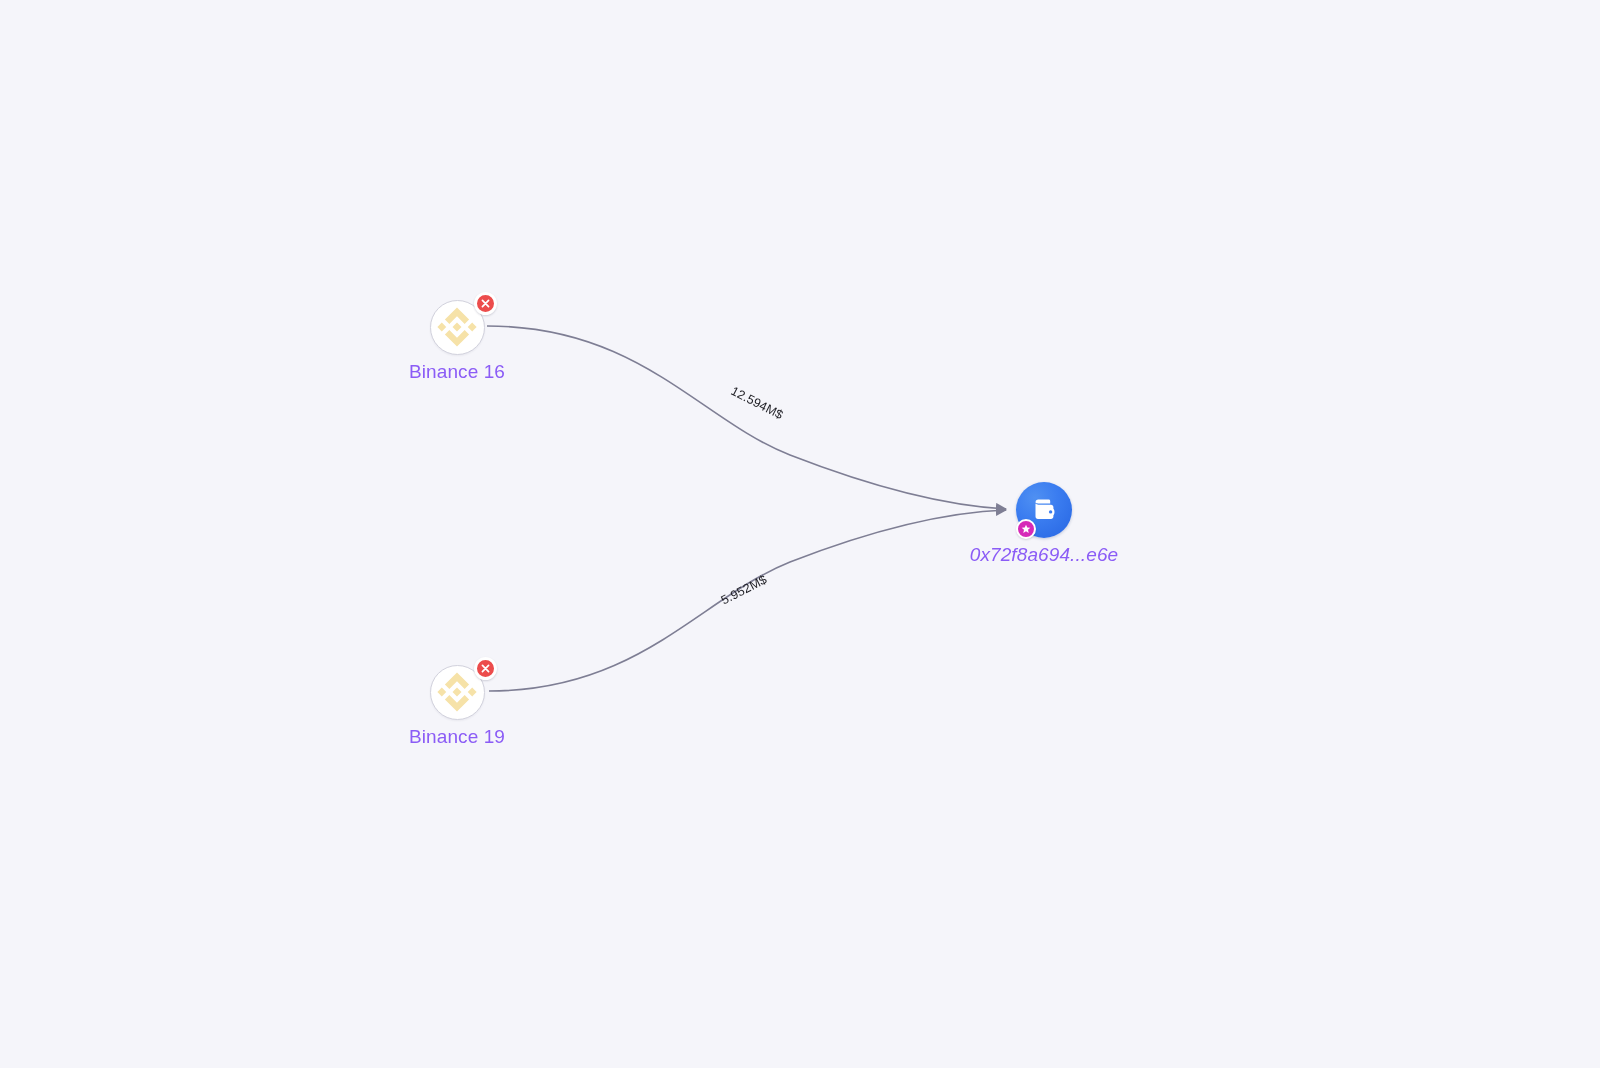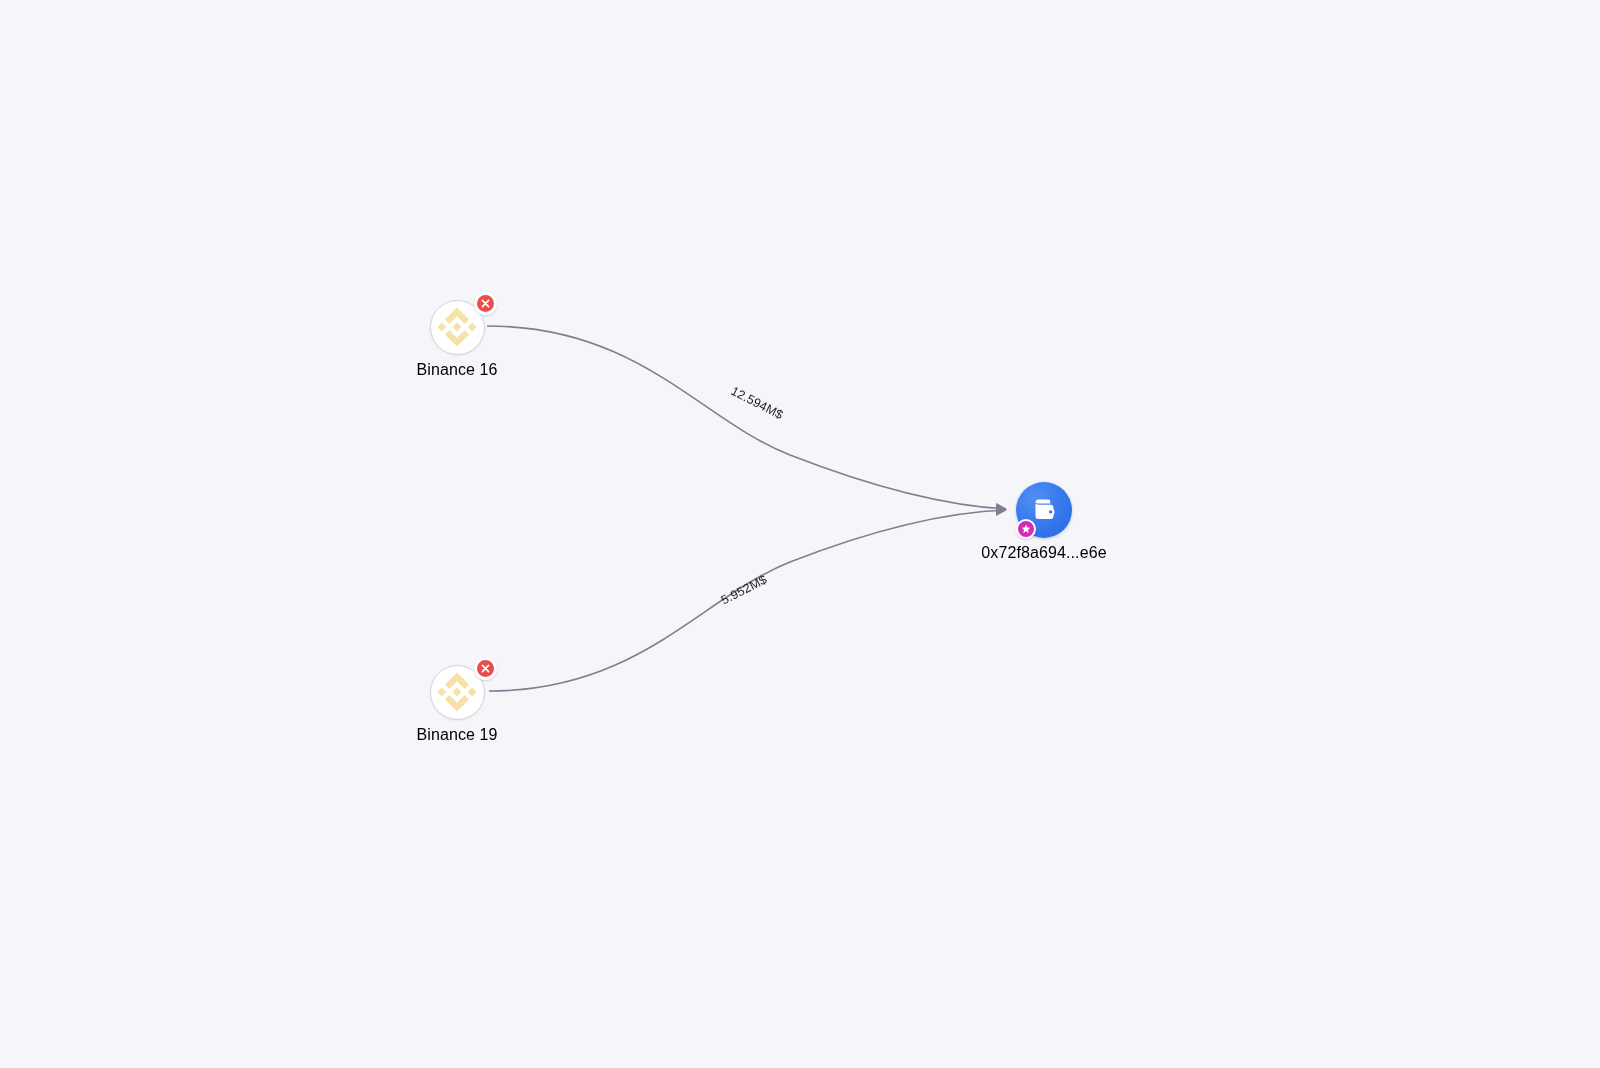--- a/index.html
+++ b/index.html
@@ -59,26 +59,26 @@
     top: -28px;
     background: radial-gradient(circle at 34% 28%, #4f90f2 0%, #3b7df0 40%, #2f6fe8 75%, #2a66e0 100%);
     border: none;
     box-shadow: 0 1px 3px rgba(40,60,120,0.25);
   }
   .node-label {
     position: absolute;
     left: 50%;
     transform: translateX(-50%);
     white-space: nowrap;
-    font-size: 16px;
-    color: #000000;
+    font-size: 19px;
+    color: #8b5cf6;
     letter-spacing: 0.1px;
   }
   .node-exchange .node-label { top: 34px; }
-  .node-wallet .node-label { top: 34px; }
+  .node-wallet .node-label { top: 34px; font-style: italic; }
 
   
   .badge {
     position: absolute;
     border-radius: 50%;
     display: flex;
     align-items: center;
     justify-content: center;
     box-sizing: border-box;
   }

